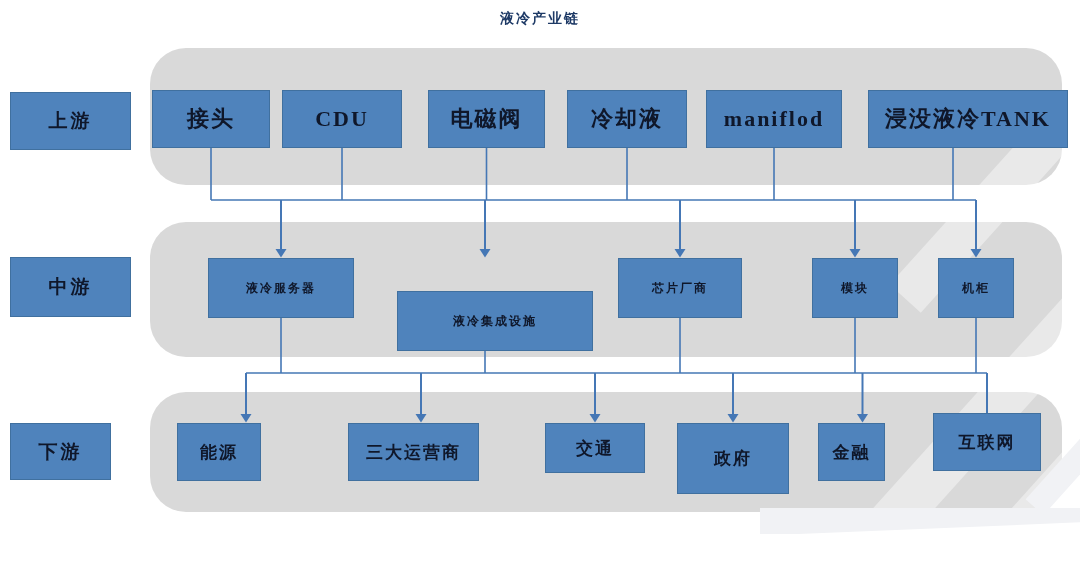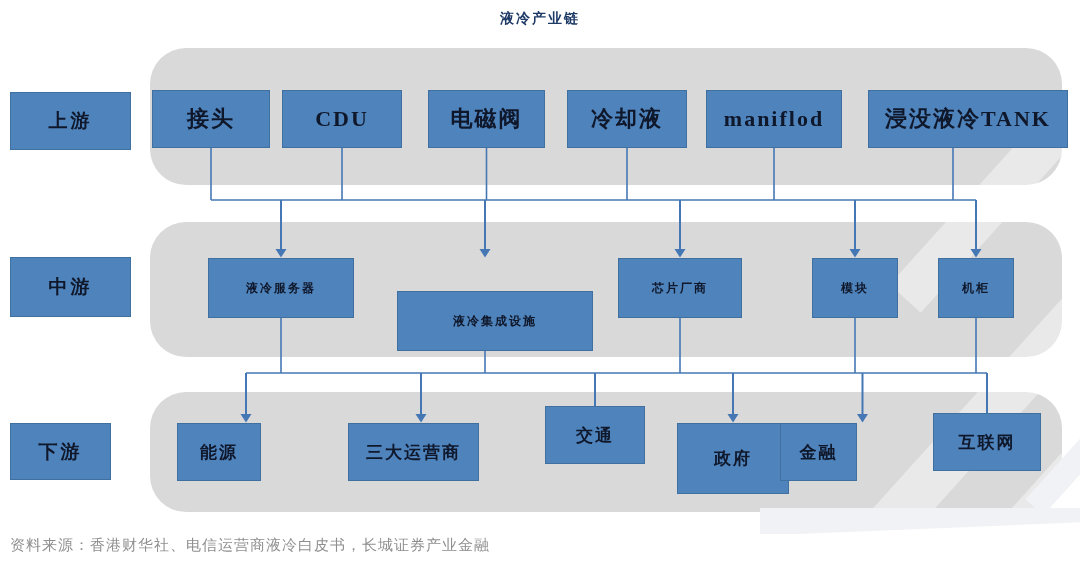--- a/index.html
+++ b/index.html
@@ -101,20 +101,19 @@
       <div class="node t0" style="left: 868px; top: 90px; width: 200px; height: 58px;">浸没液冷TANK</div>
       <div class="tier-label" style="left: 10px; top: 257px; width: 121px; height: 60px;">中游</div>
       <div class="node t1" style="left: 208px; top: 258px; width: 146px; height: 60px;">液冷服务器</div>
       <div class="node t1" style="left: 397px; top: 258px; width: 196px; height: 60px; margin-top: 33px;">液冷集成设施</div>
       <div class="node t1" style="left: 618px; top: 258px; width: 124px; height: 60px;">芯片厂商</div>
       <div class="node t1" style="left: 812px; top: 258px; width: 86px; height: 60px;">模块</div>
       <div class="node t1" style="left: 938px; top: 258px; width: 76px; height: 60px;">机柜</div>
       <div class="tier-label" style="left: 10px; top: 423px; width: 101px; height: 57px;">下游</div>
       <div class="node t2" style="left: 177px; top: 423px; width: 84px; height: 58px;">能源</div>
       <div class="node t2" style="left: 348px; top: 423px; width: 131px; height: 58px;">三大运营商</div>
-      <div class="node t2" style="left: 545px; top: 406px; width: 100px; height: 58px;">交通</div>
+      <div class="node t2" style="left: 545px; top: 423px; width: 100px; height: 50px;">交通</div>
       <div class="node t2" style="left: 677px; top: 423px; width: 112px; height: 71px;">政府</div>
-      <div class="node t2" style="left: 780px; top: 423px; width: 77px; height: 58px;">金融</div>
+      <div class="node t2" style="left: 818px; top: 423px; width: 67px; height: 58px;">金融</div>
       <div class="node t2" style="left: 933px; top: 413px; width: 108px; height: 58px;">互联网</div>
     </div>
 
-  <div class="source">资料来源：香港财华社、电信运营商液冷白皮书，长城证券产业金融</div>
 </div>
 
 </body></html>

